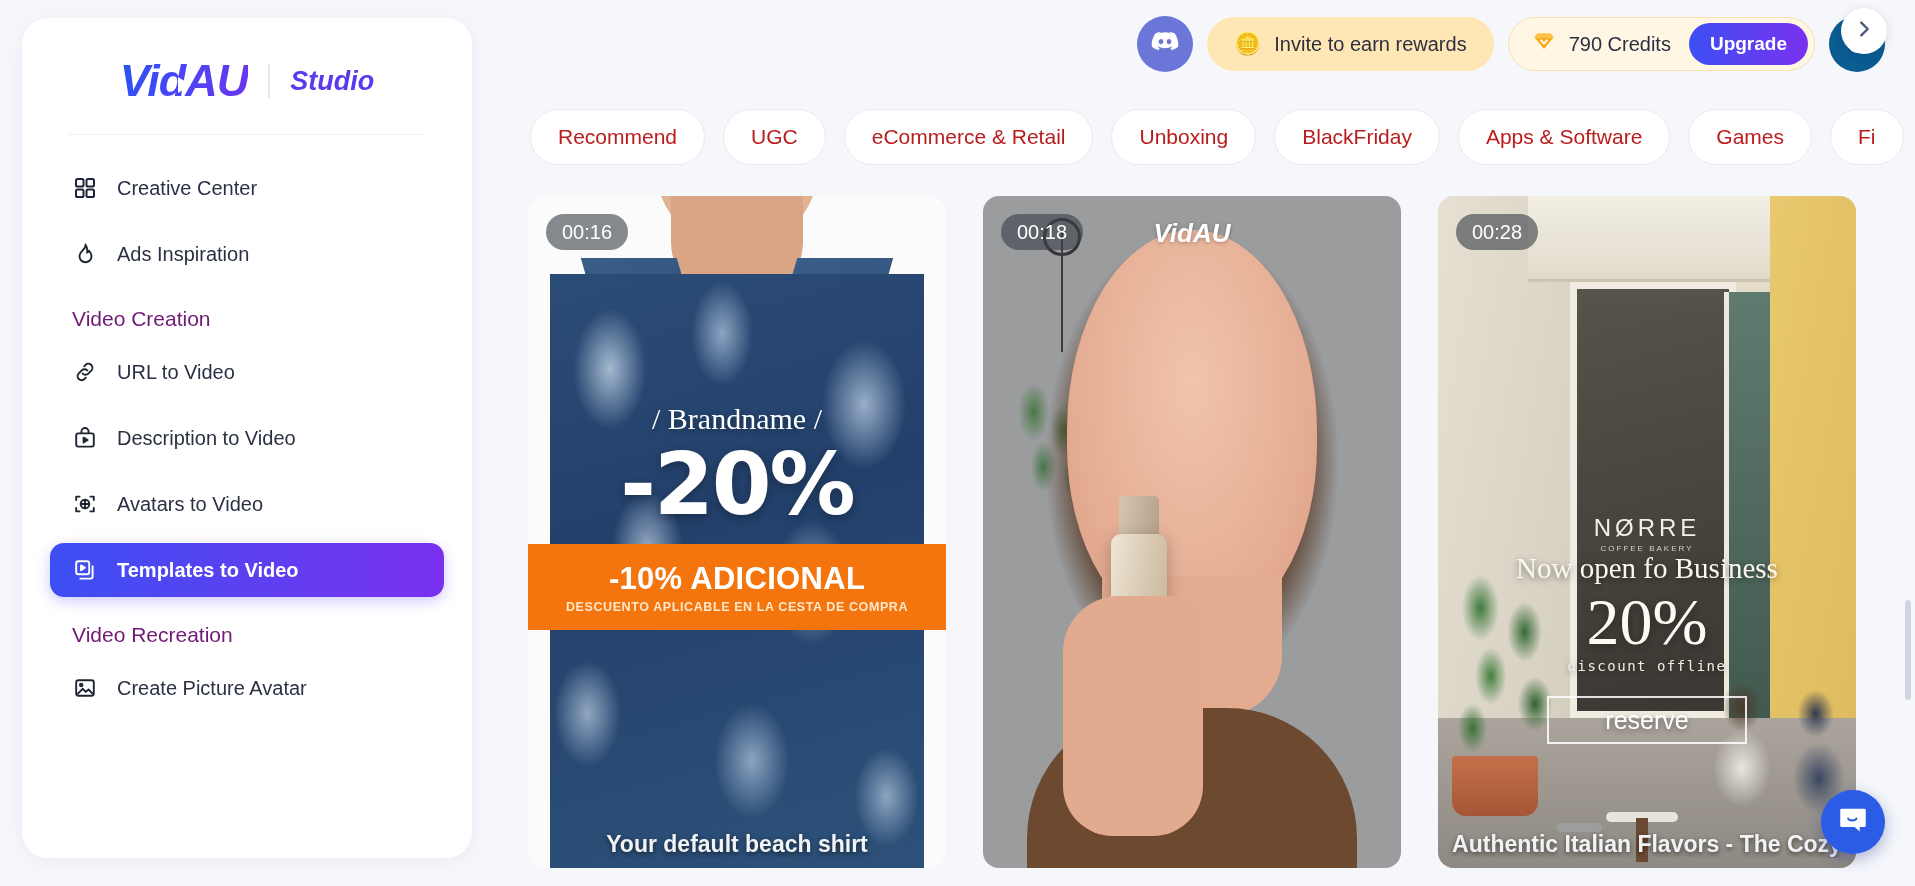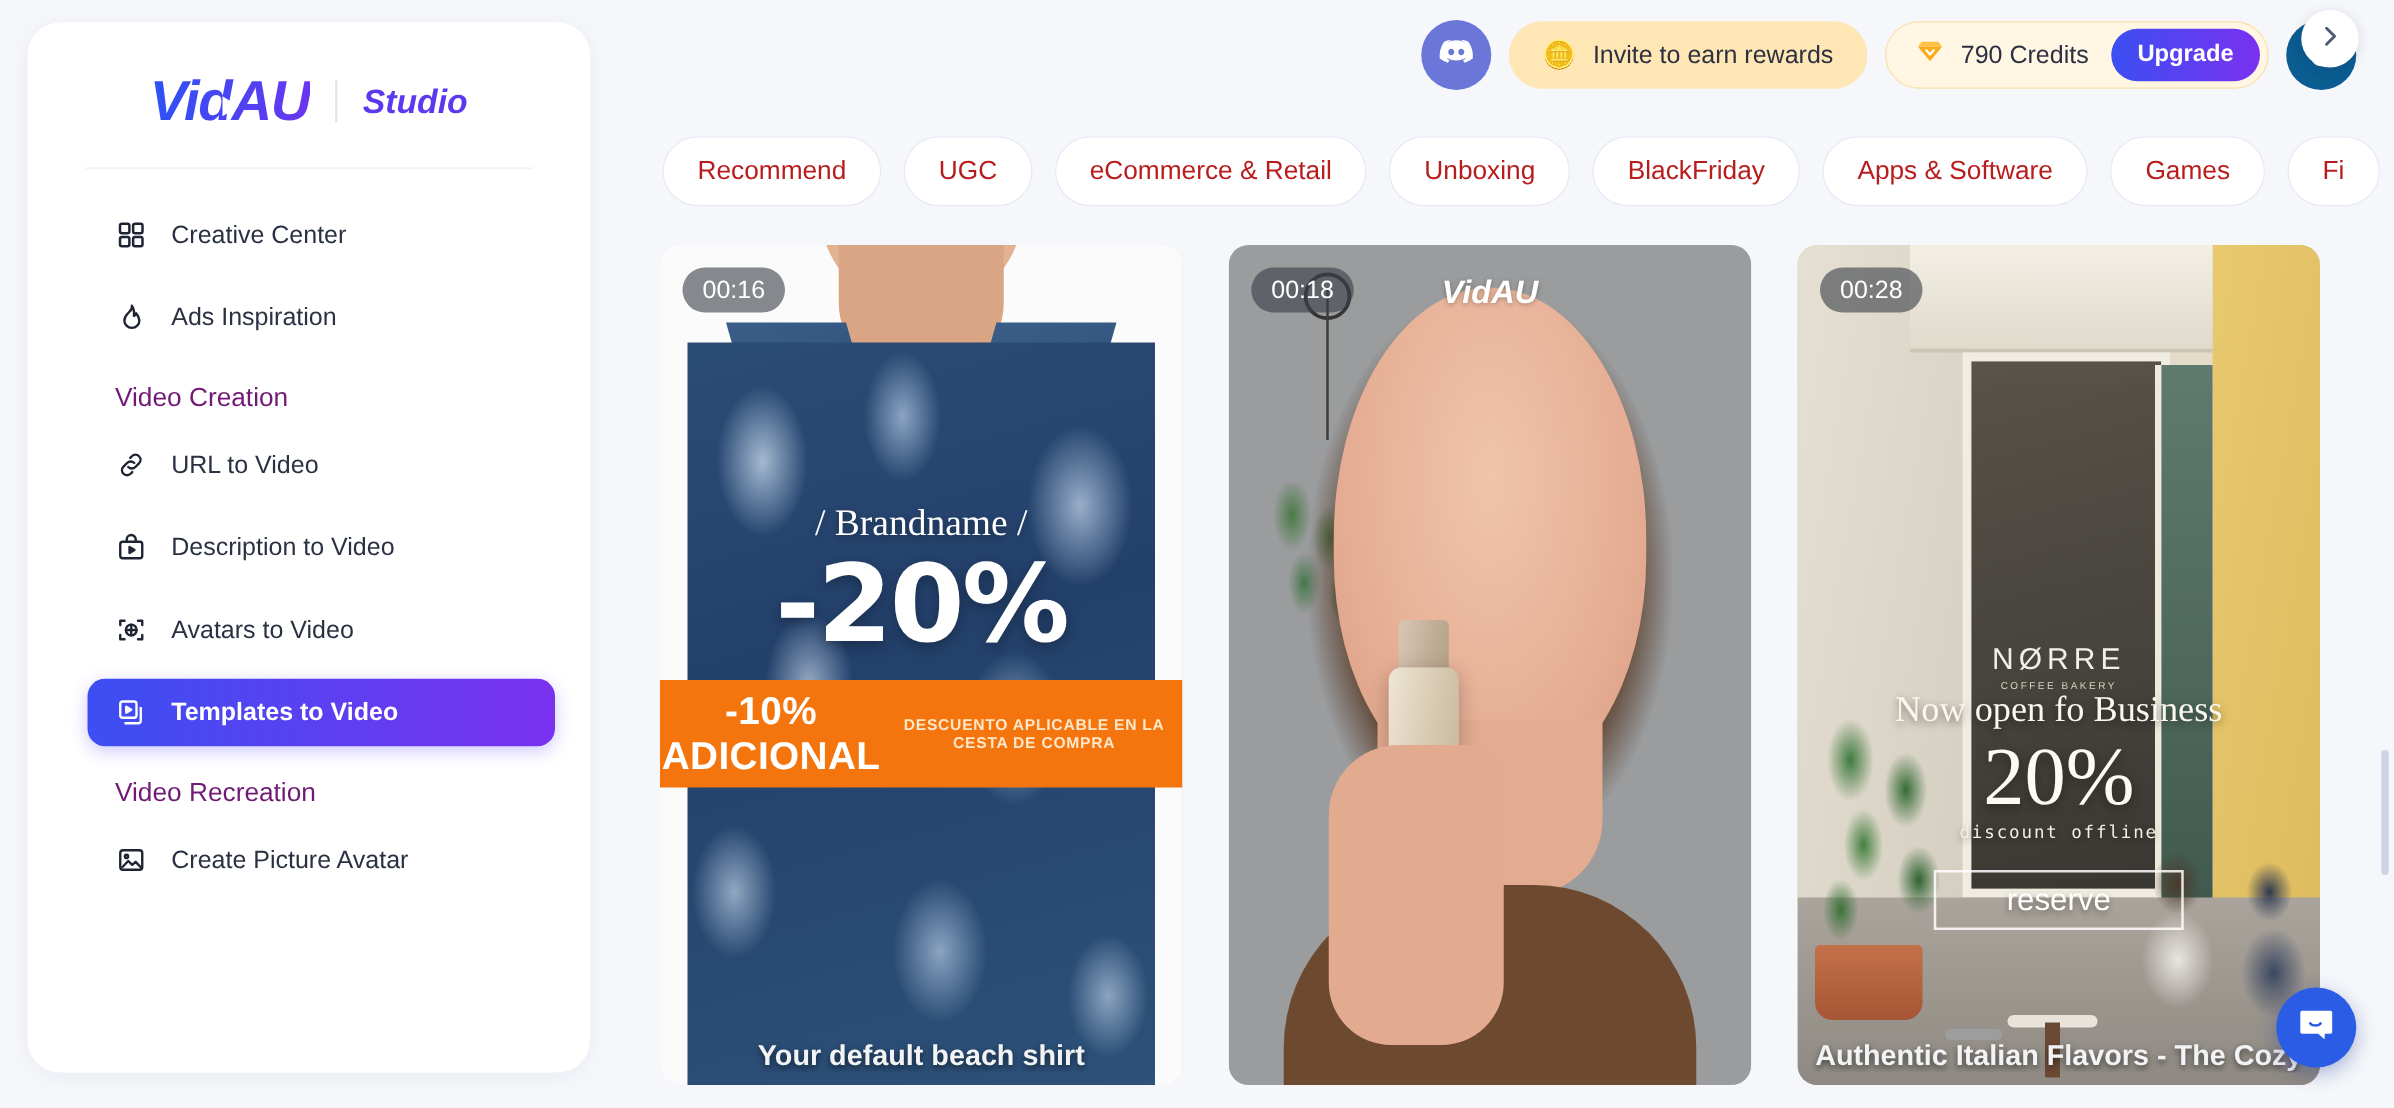--- a/index.html
+++ b/index.html
@@ -76,21 +76,20 @@
   }
 
   .sidebar-hr {
     margin: 32px 46px 0 46px;
     height: 1px;
     background: #eef0f6;
   }
 
   .nav {
     padding: 26px 28px 0 28px;
-    margin-left: 20px;
   }
 
   .nav-item {
     display: flex;
     align-items: center;
     gap: 19px;
     height: 54px;
     padding: 0 22px;
     border-radius: 14px;
     cursor: pointer;
@@ -353,25 +352,24 @@
     font-family: "DejaVu Sans", sans-serif;
     text-shadow: 0 3px 10px rgba(0,0,0,.3);
   }
   .c1-band {
     position: absolute;
     left: 0; right: 0;
     top: 348px;
     height: 86px;
     background: #f4740d;
     display: flex;
-    flex-direction: row;
+    flex-direction: column;
     align-items: center;
     justify-content: center;
     gap: 3px;
-    text-align: center;
   }
   .c1-band-main { color:#fff; font-size: 31px; font-weight: 800; letter-spacing: .3px; }
   .c1-band-sub { color:#ffe7c9; font-size: 12.5px; font-weight: 700; letter-spacing: .6px; }
 
   
   .c2-bg { position: absolute; inset: 0; background: #9a9c9e; }
   .c2-hang {
     position: absolute; left: 78px; top: 36px;
     width: 2px; height: 120px; background: #3c3c3c;
   }

